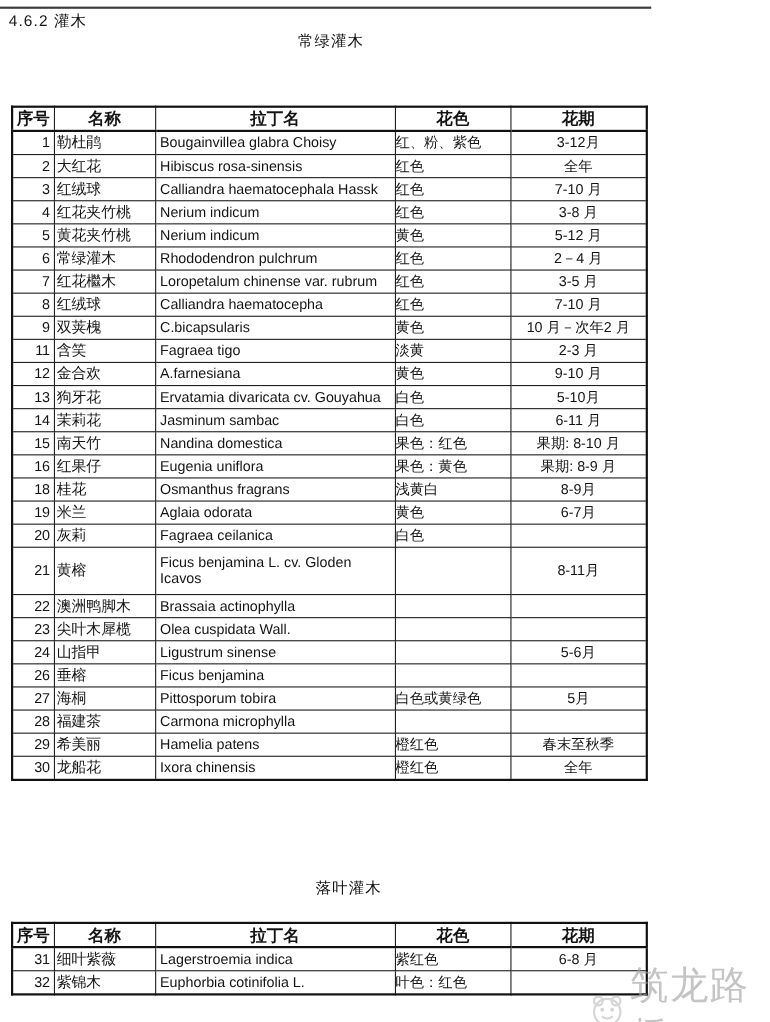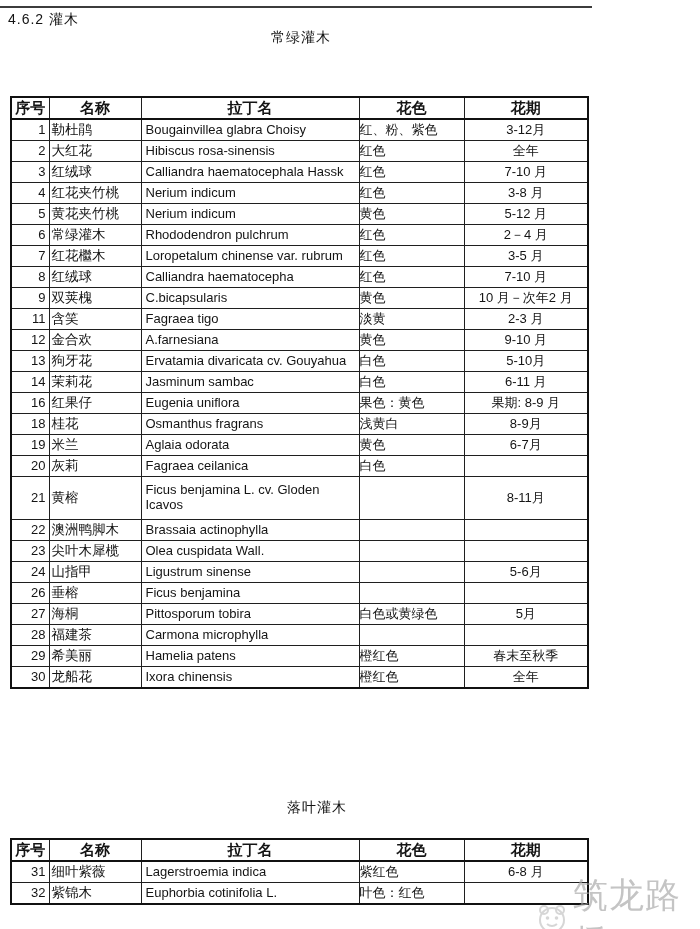--- a/index.html
+++ b/index.html
@@ -209,20 +209,27 @@
         <td class="c-period">5-10月</td>
       </tr>
       <tr>
         <td class="c-no">14</td>
         <td class="c-name">茉莉花</td>
         <td class="c-latin">Jasminum sambac</td>
         <td class="c-color">白色</td>
         <td class="c-period">6-11 月</td>
       </tr>
       <tr>
+        <td class="c-no">15</td>
+        <td class="c-name">南天竹</td>
+        <td class="c-latin">Nandina domestica</td>
+        <td class="c-color">果色：红色</td>
+        <td class="c-period">果期: 8-10 月</td>
+      </tr>
+      <tr>
         <td class="c-no">16</td>
         <td class="c-name">红果仔</td>
         <td class="c-latin">Eugenia uniflora</td>
         <td class="c-color">果色：黄色</td>
         <td class="c-period">果期: 8-9 月</td>
       </tr>
       <tr>
         <td class="c-no">18</td>
         <td class="c-name">桂花</td>
         <td class="c-latin">Osmanthus fragrans</td>

